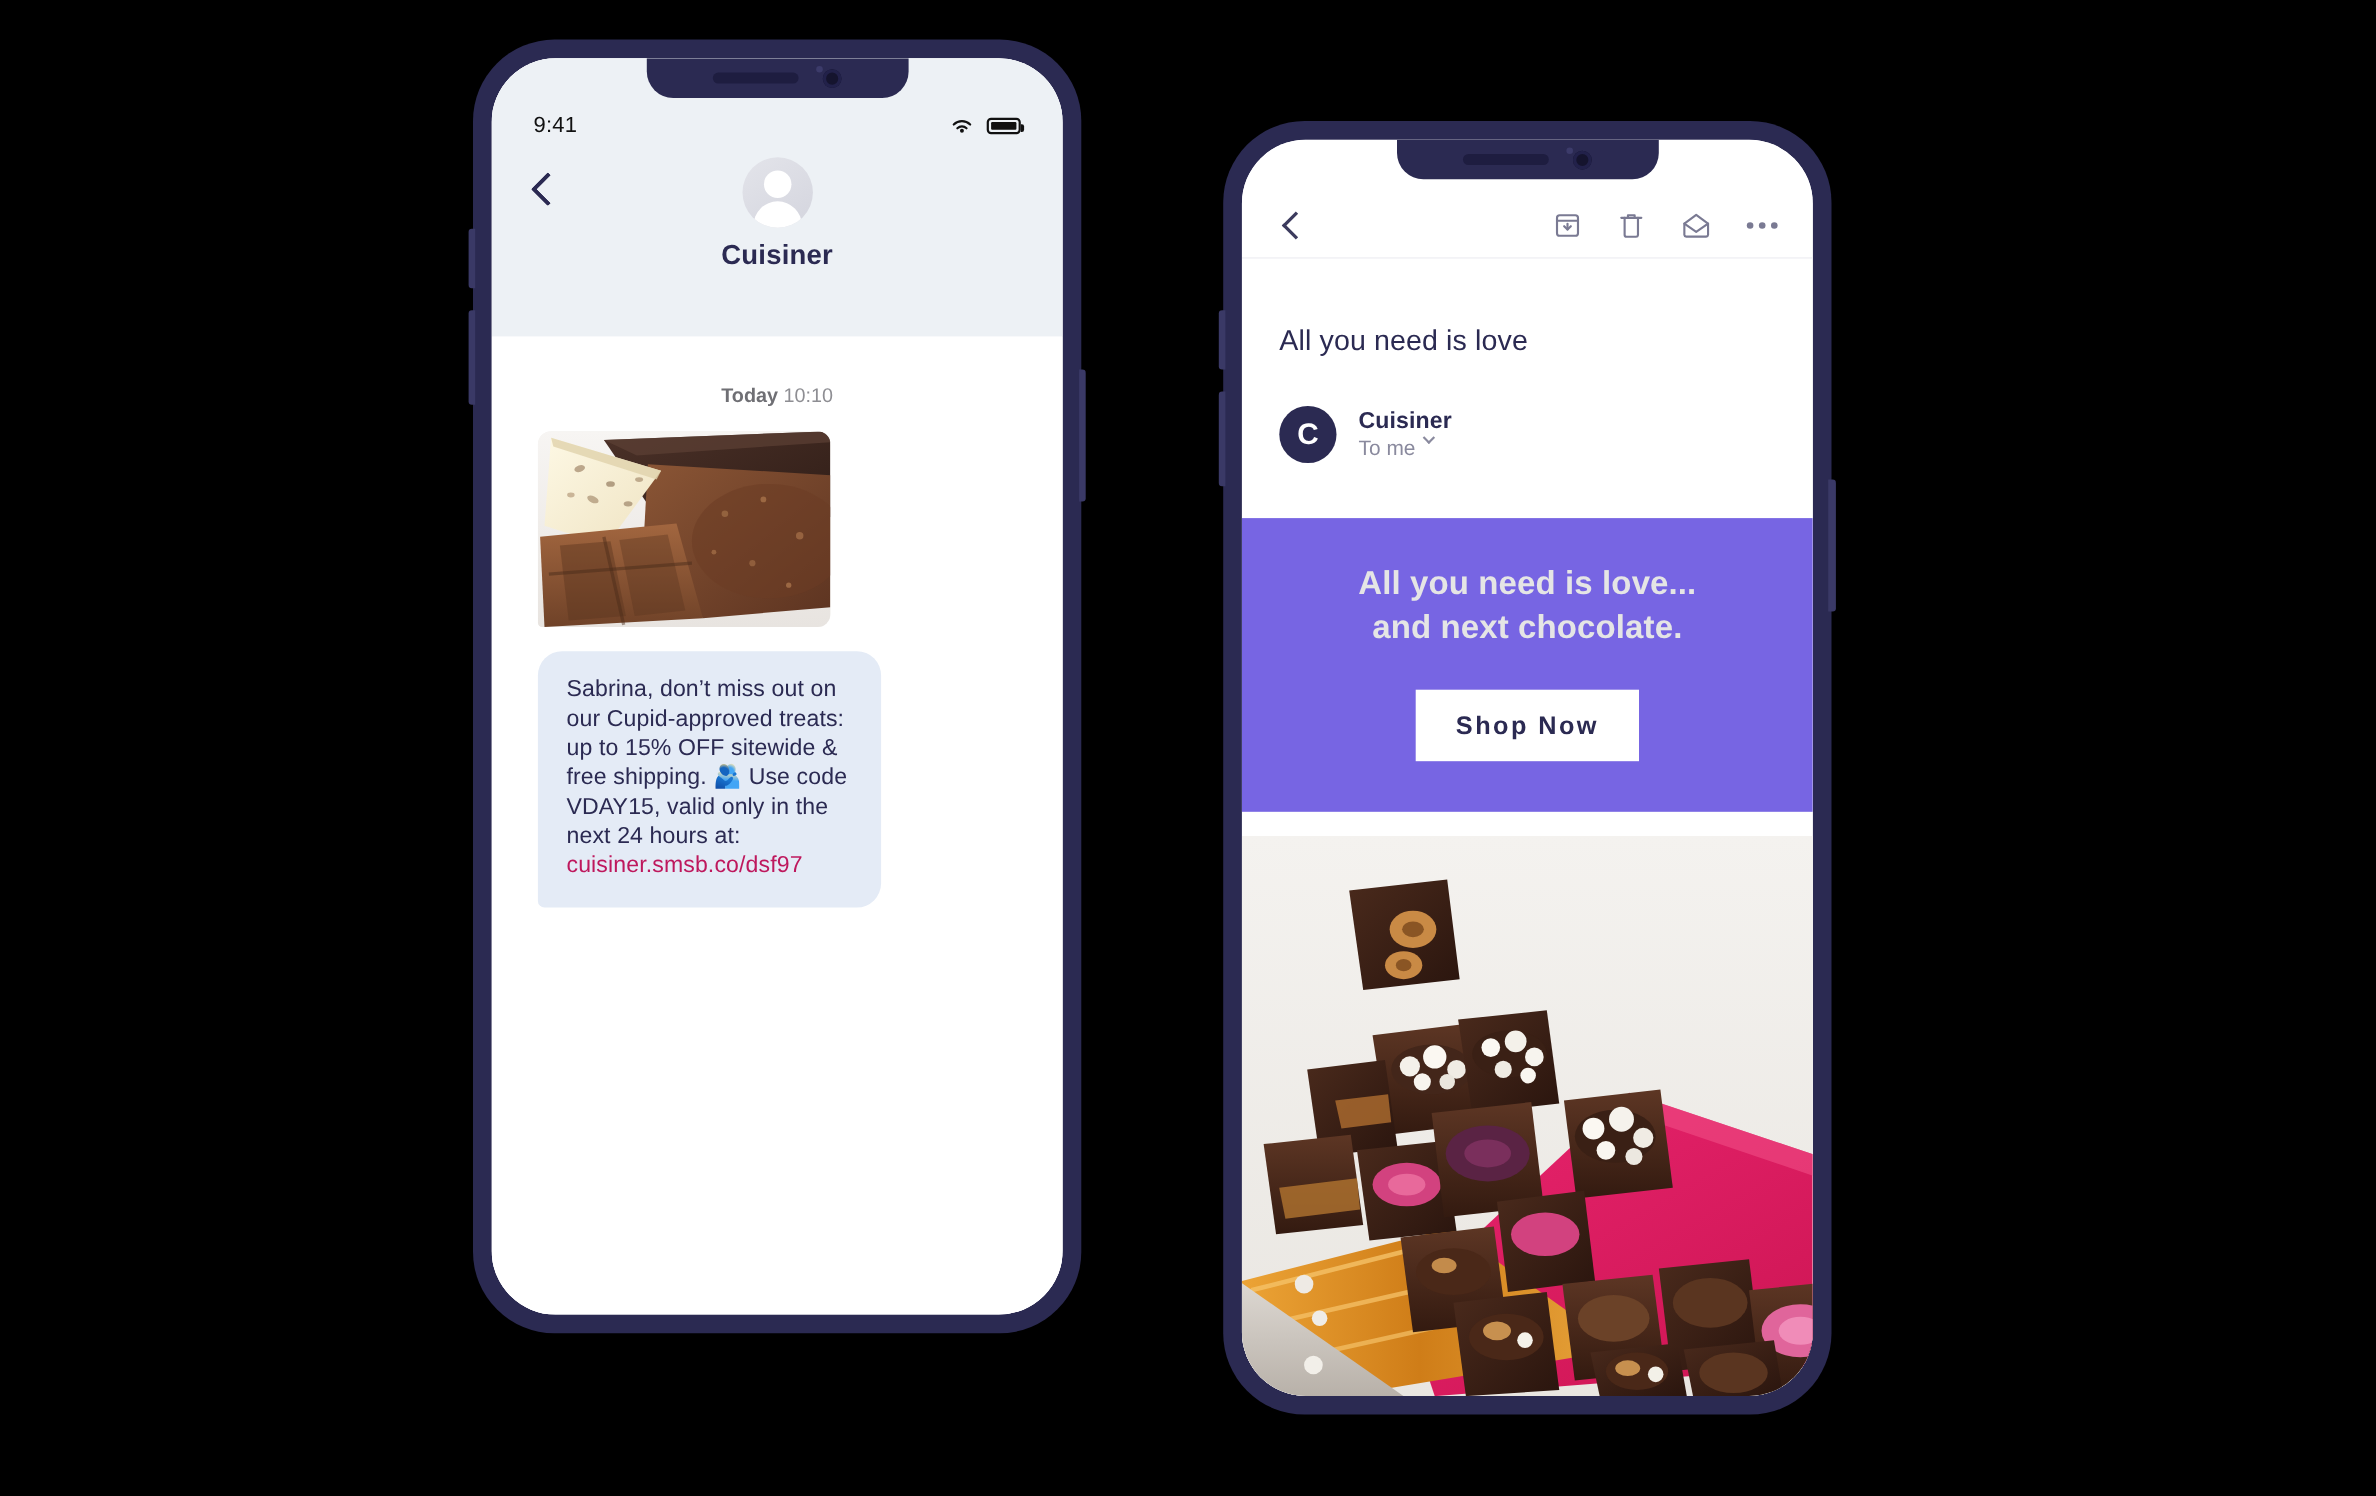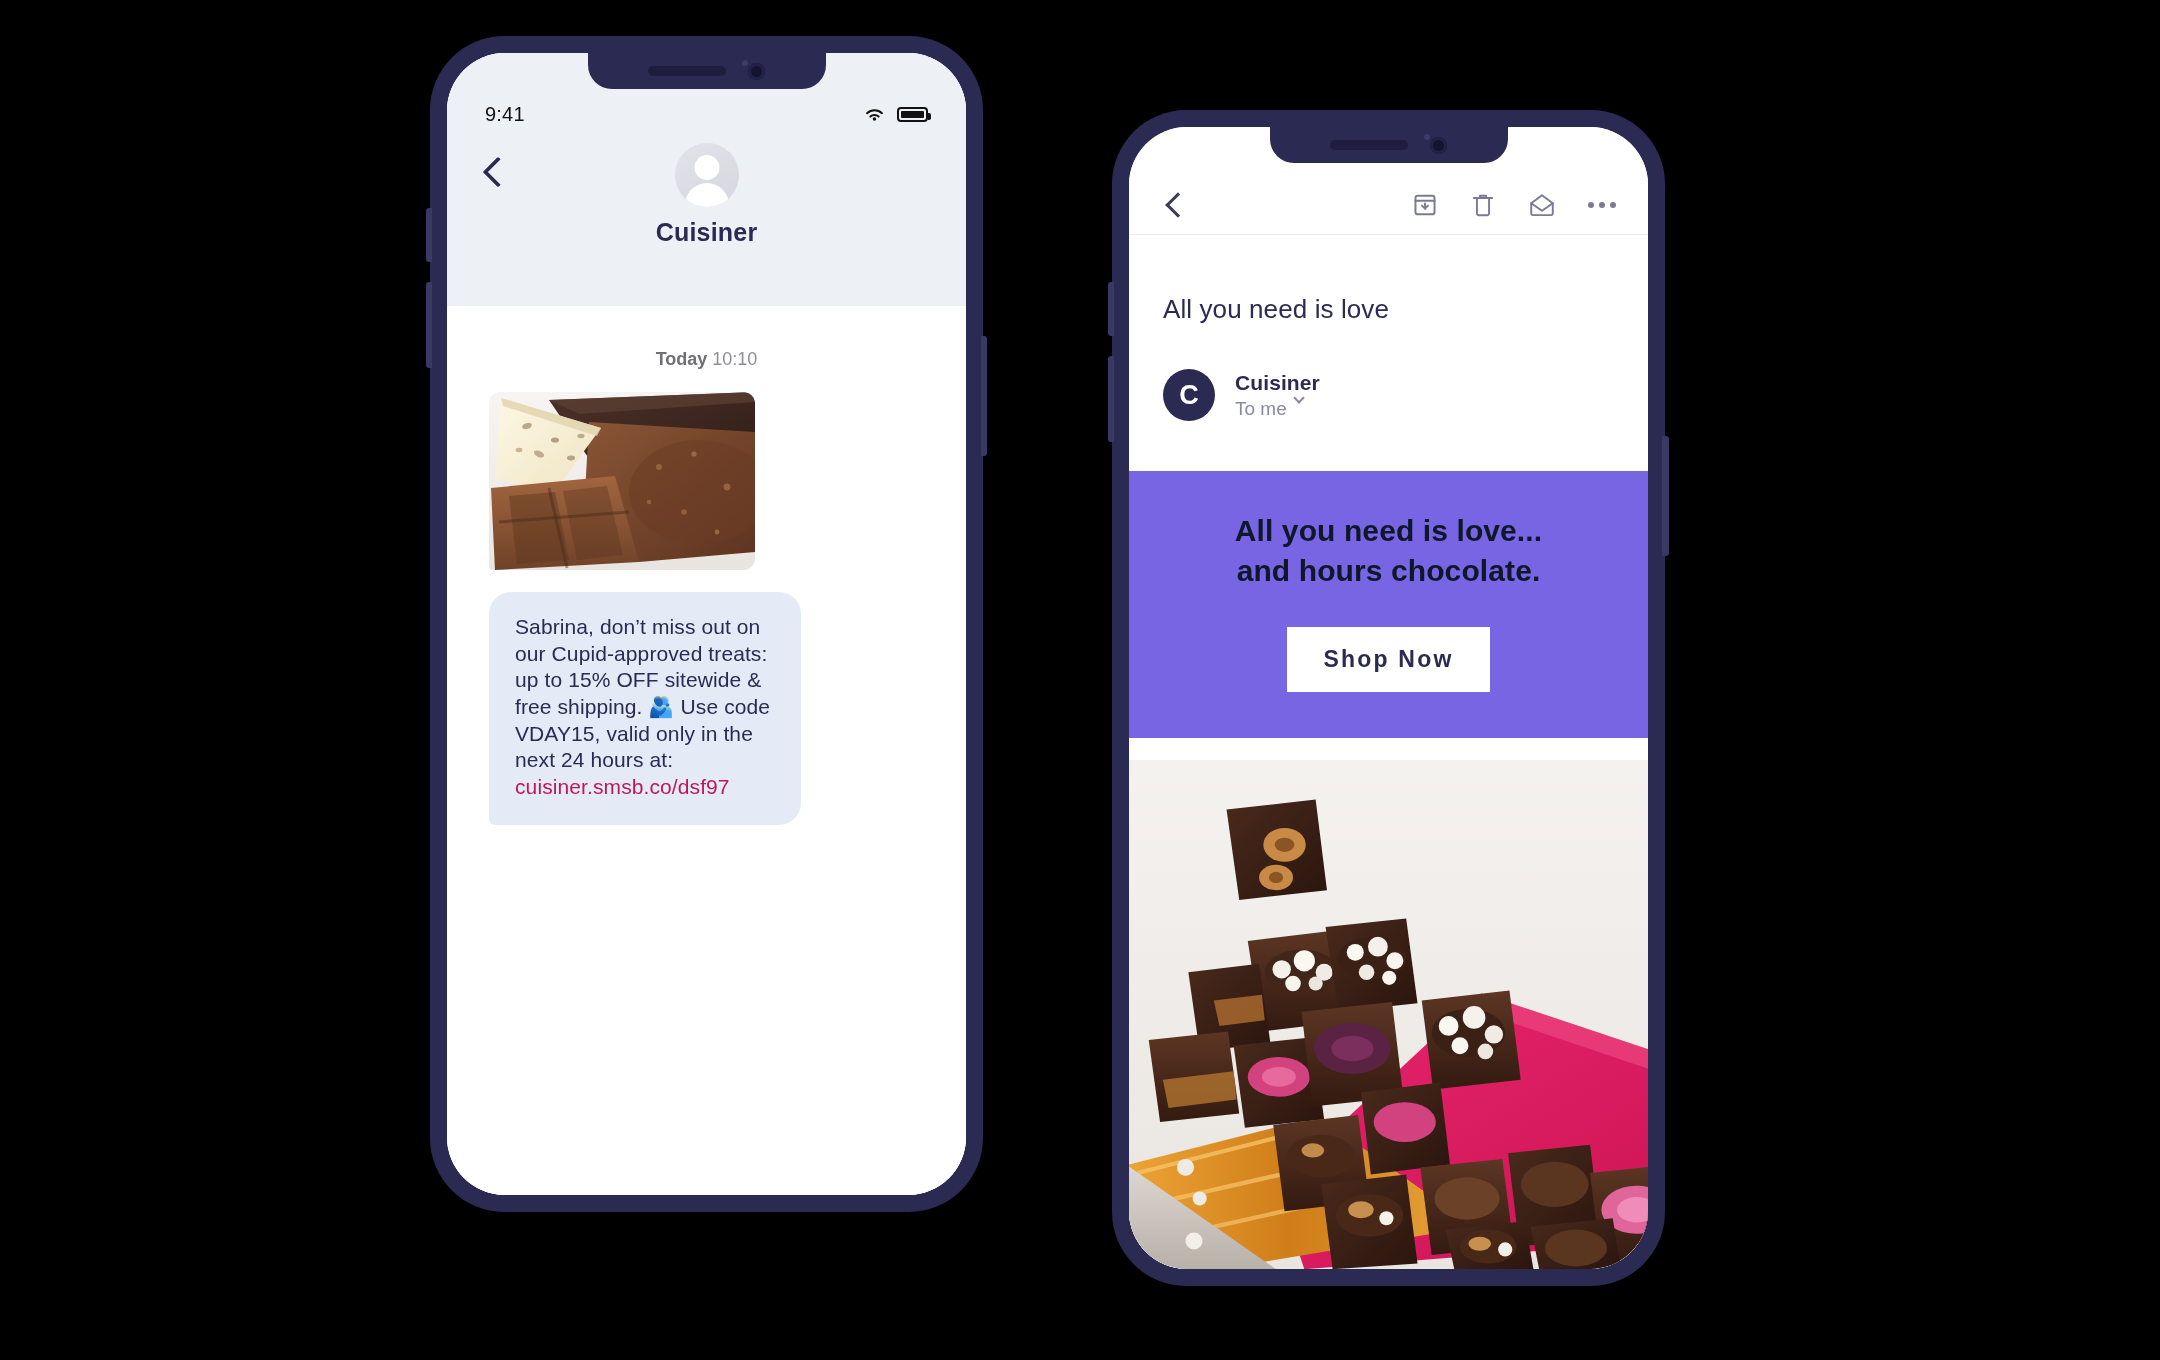--- a/index.html
+++ b/index.html
@@ -80,21 +80,21 @@
   .mail-sender { display:flex; align-items:center; gap:20px; padding:22px 34px 28px 34px; }
   .sender-av { width:52px; height:52px; border-radius:50%; background:#2B2A52; color:#fff;
                display:flex; align-items:center; justify-content:center;
                font-size:27px; font-weight:bold; flex:none; }
   .sender-name { font-size:21px; font-weight:bold; color:#2B2A52; letter-spacing:.1px; }
   .sender-to { font-size:19px; color:#8a8a9e; display:flex; gap:8px; margin-top:3px; }
   .caret { width:8px; height:8px; border-right:2px solid #8a8a9e; border-bottom:2px solid #8a8a9e;
            transform:rotate(45deg); margin-top:-4px; }
 
   .promo { background:#7765E3; padding:40px 28px 46px 28px; text-align:center; flex:none; }
-  .promo h1 { color:#0f172a; font-size:30px; font-weight:bold; line-height:1.33; letter-spacing:.1px; }
+  .promo h1 { color:#e5e5e5; font-size:30px; font-weight:bold; line-height:1.33; letter-spacing:.1px; }
   .promo p  { color:#fff; font-size:21px; line-height:1.36; margin-top:30px; letter-spacing:.05px; }
   .shop-btn { display:inline-block; background:#fff; color:#2B2A52; font-size:23px; font-weight:bold;
               letter-spacing:2.2px; padding:19px 36px; margin-top:36px; cursor:pointer; }
 
   .mail-photo { flex:1; position:relative; overflow:hidden; background:#f3f1ee; }
 </style>
 </head>
 <body>
 
 <div class="stage">
@@ -252,21 +252,21 @@
             <div class="sender-to">
               <span>To me</span>
               <span class="caret"></span>
             </div>
           </div>
         </div>
 
         <div class="promo">
           <h1>
             <span>All you need is love...</span><br>
-            <span>and hours chocolate.</span>
+            <span>and next chocolate.</span>
           </h1>
           <span class="shop-btn">Shop Now</span>
         </div>
 
         <div class="mail-photo">
           <svg viewBox="0 0 519 360" preserveAspectRatio="xMidYMax slice" width="100%" height="100%">
             <defs>
               <linearGradient id="wallg" x1="0" y1="0" x2="0" y2="1">
                 <stop offset="0" stop-color="#f4f2ef"></stop>
                   <stop offset="1" stop-color="#e9e6e1"></stop>

